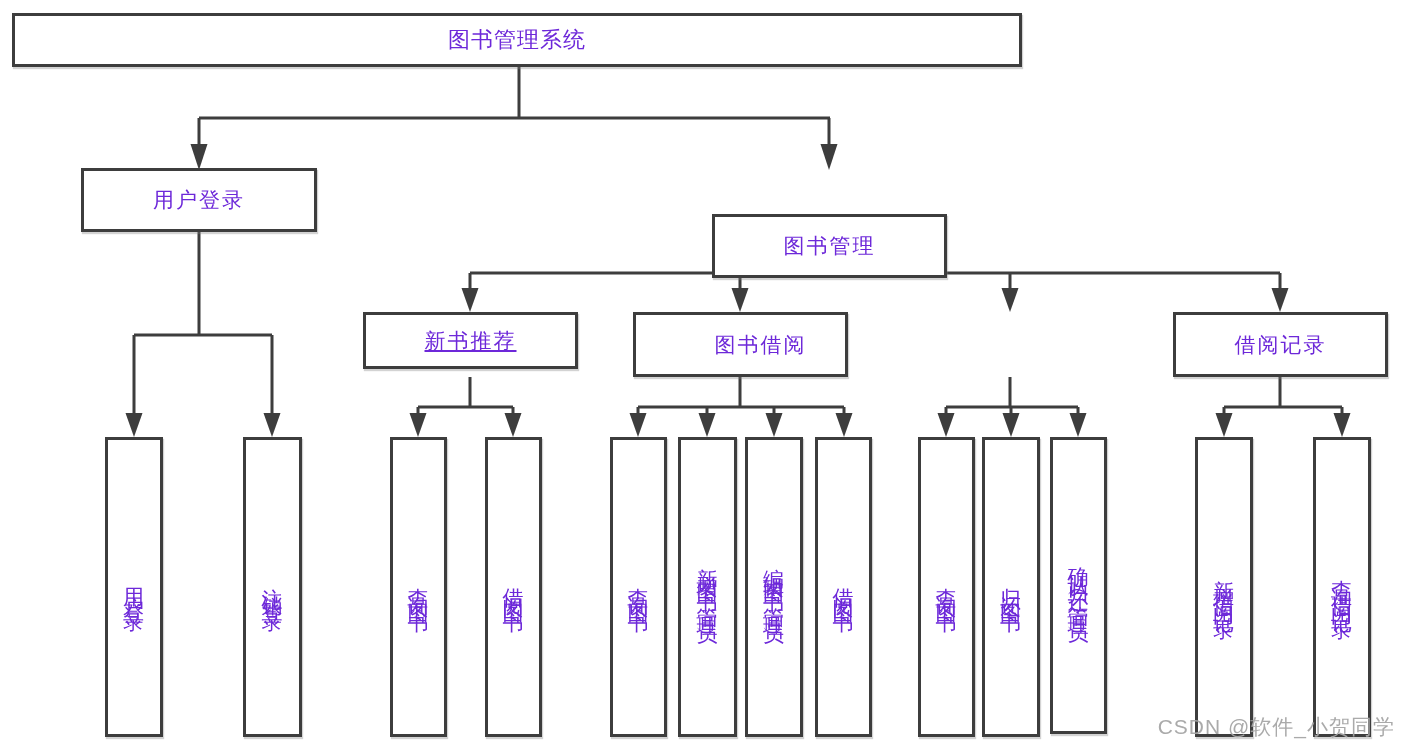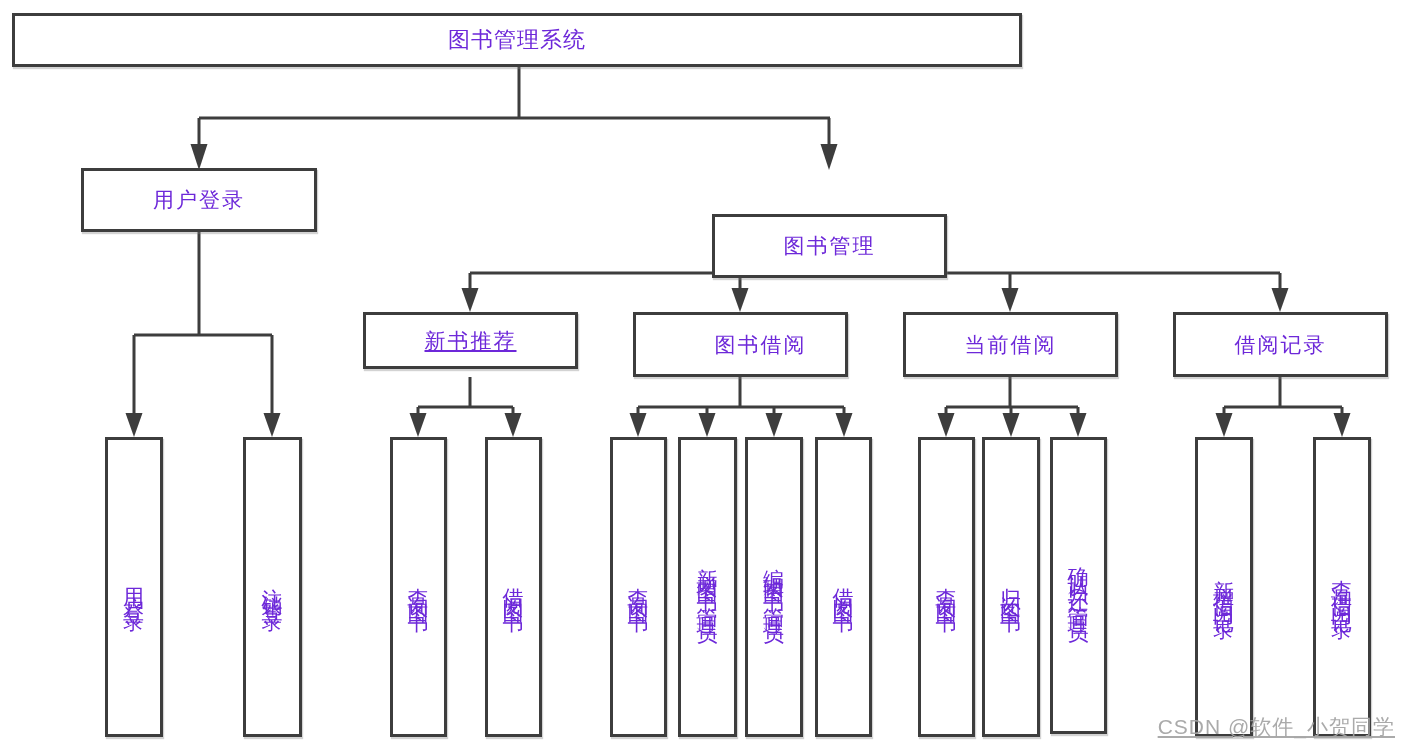--- a/index.html
+++ b/index.html
@@ -33,21 +33,20 @@
     white-space:nowrap;
   }
   #watermark {
     position:absolute;
     right:10px; bottom:6px;
     font-size:21px;
     letter-spacing:1px;
     color:rgba(165,165,165,0.95);
     z-index:10;
     white-space:nowrap;
-    text-decoration:underline;
   }
 </style>
 </head>
 <body>
 
 <div id="canvas">
 
   <svg id="connectors" width="1405" height="747" viewBox="0 0 1405 747" fill="none" stroke="#3d3d3d" stroke-width="3">
 
     <g>
@@ -108,23 +107,20 @@
   <div class="node node-h" style="left:712px; top:168px; width:235px; height:64px;margin-top:46px;">
     <span>图书管理</span>
   </div>
 
   <div class="node node-h" style="left:363px; top:312px; width:215px; height:57px;text-decoration:underline;">
     <span>新书推荐</span>
   </div>
   <div class="node node-h" style="left:633px; top:312px; width:215px; height:65px;padding-left:40px;">
     <span>图书借阅</span>
   </div>
-  <div class="node node-h" style="left:903px; top:312px; width:215px; height:65px;">
-    <span>当前借阅</span>
-  </div>
   <div class="node node-h" style="left:1173px; top:312px; width:215px; height:65px;">
     <span>借阅记录</span>
   </div>
 
   <div class="node node-v" style="left:105px; top:437px; width:58px; height:300px;">
     <span>用户登录</span>
   </div>
   <div class="node node-v" style="left:243px; top:437px; width:59px; height:300px;">
     <span>注销登录</span>
   </div>

